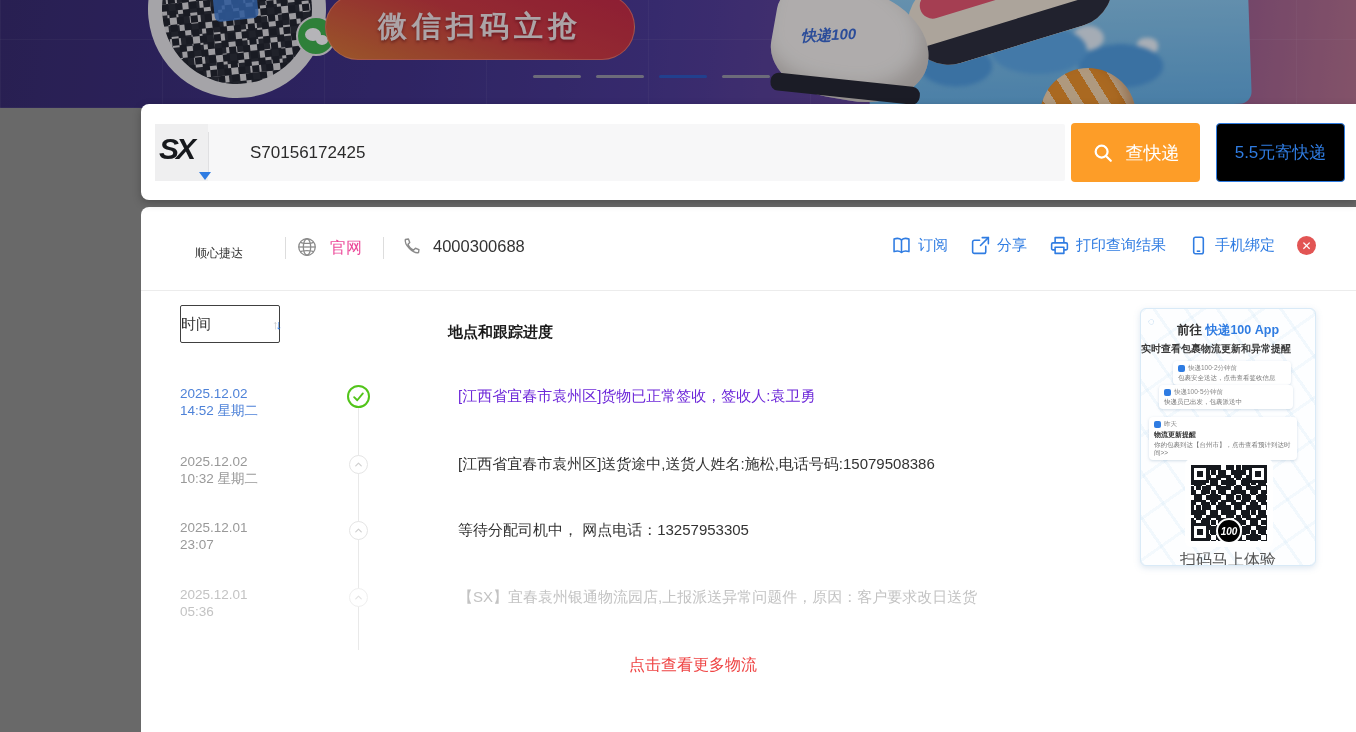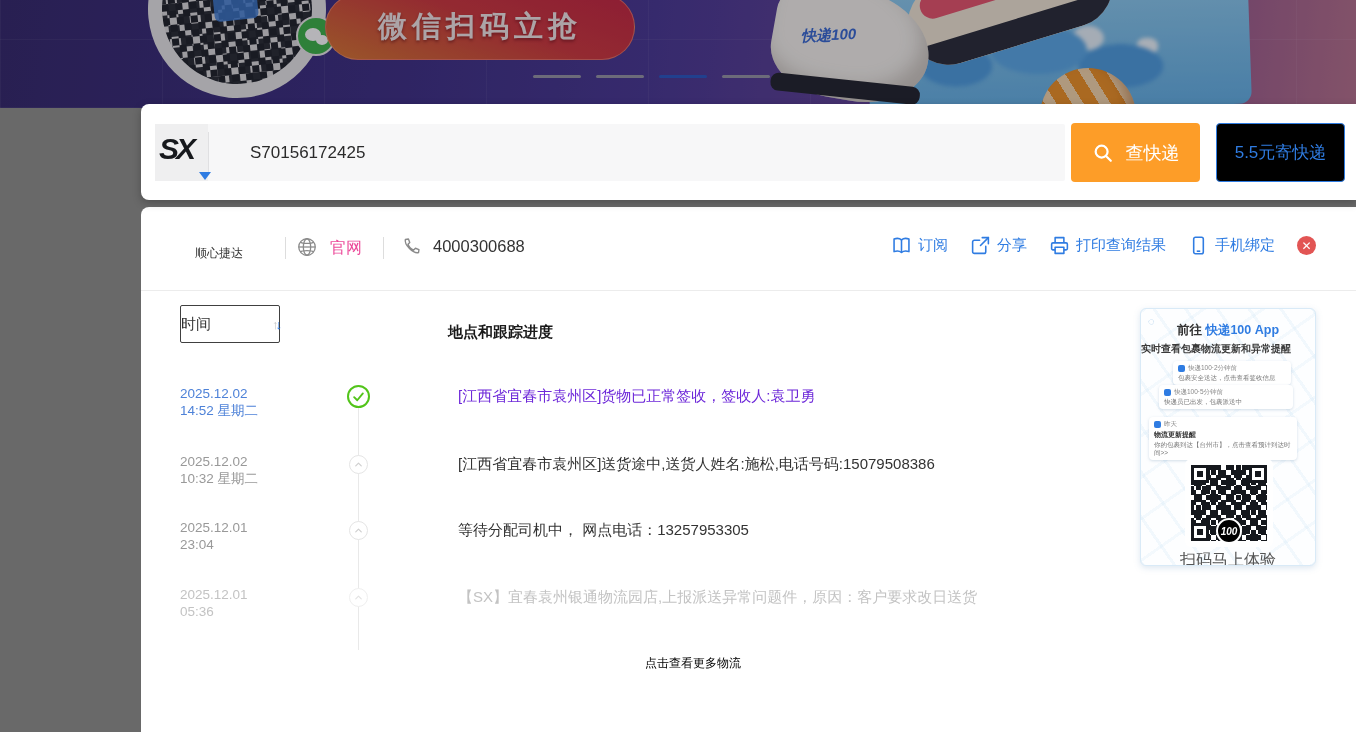--- a/index.html
+++ b/index.html
@@ -118,22 +118,22 @@
   .tl-date { position:absolute; left:39px; top:0; width:120px; font-size:13.5px; color:#999; line-height:17px; }
   .tl-icon { position:absolute; left:206px; top:0; width:23px; height:23px; border-radius:50%; background:#fff;
     display:flex; align-items:center; justify-content:center; }
   .tl-icon.ok { border:2px solid #52c41a; }
   .tl-icon.chev { width:19px; height:19px; left:208px; top:2px; border:1px solid #e5e5e5; }
   .tl-text { position:absolute; left:317px; top:2px; width:660px; font-size:15px; color:#333; }
   .tl-row.latest .tl-date { color:#4e82d8; }
   .tl-row.latest .tl-text { color:#6d28d9; }
   .tl-row.muted .tl-date, .tl-row.muted .tl-text { color:#c3c3c3; }
   .tl-row.muted .tl-icon.chev { border-color:#efefef; }
-  .more-link { position:absolute; left:417px; top:448px; width:270px; text-align:center; font-size:12px;
-    color:#000000; cursor:pointer; }
+  .more-link { position:absolute; left:417px; top:448px; width:270px; text-align:center; font-size:16px;
+    color:#ef4444; cursor:pointer; }
 
   
   .promo { position:absolute; left:999px; top:101px; width:176px; height:258px; border:1px solid #d9eaf7;
     border-radius:6px; background:
       repeating-linear-gradient(55deg, rgba(188,220,242,.18) 0 3px, transparent 3px 26px),
       repeating-linear-gradient(-35deg, rgba(188,220,242,.15) 0 3px, transparent 3px 34px),
       #fdfeff;
     box-shadow:0 2px 6px rgba(120,160,200,.25); cursor:pointer; overflow:hidden; }
   .promo-pin { position:absolute; left:7px; top:6px; color:#9cc4e6; font-size:11px; }
   .promo-title { position:absolute; left:0; top:13px; width:100%; text-align:center; font-size:12.5px; font-weight:bold; color:#333; }
@@ -311,21 +311,21 @@
         <svg width="11" height="11" viewBox="0 0 24 24" fill="none" stroke="#cfcfcf" stroke-width="2.6" stroke-linecap="round" stroke-linejoin="round">
           <polyline points="6,15 12,9 18,15"></polyline>
         </svg>
       </div>
       <div class="tl-text">[江西省宜春市袁州区]送货途中,送货人姓名:施松,电话号码:15079508386</div>
     </div>
 
     <div class="tl-row" style="top:312px">
       <div class="tl-date">
         <div>2025.12.01</div>
-        <div>23:04</div>
+        <div>23:07</div>
       </div>
       <div class="tl-icon chev">
         <svg width="11" height="11" viewBox="0 0 24 24" fill="none" stroke="#cfcfcf" stroke-width="2.6" stroke-linecap="round" stroke-linejoin="round">
           <polyline points="6,15 12,9 18,15"></polyline>
         </svg>
       </div>
       <div class="tl-text">等待分配司机中， 网点电话：13257953305</div>
     </div>
 
     <div class="tl-row muted" style="top:379px">

